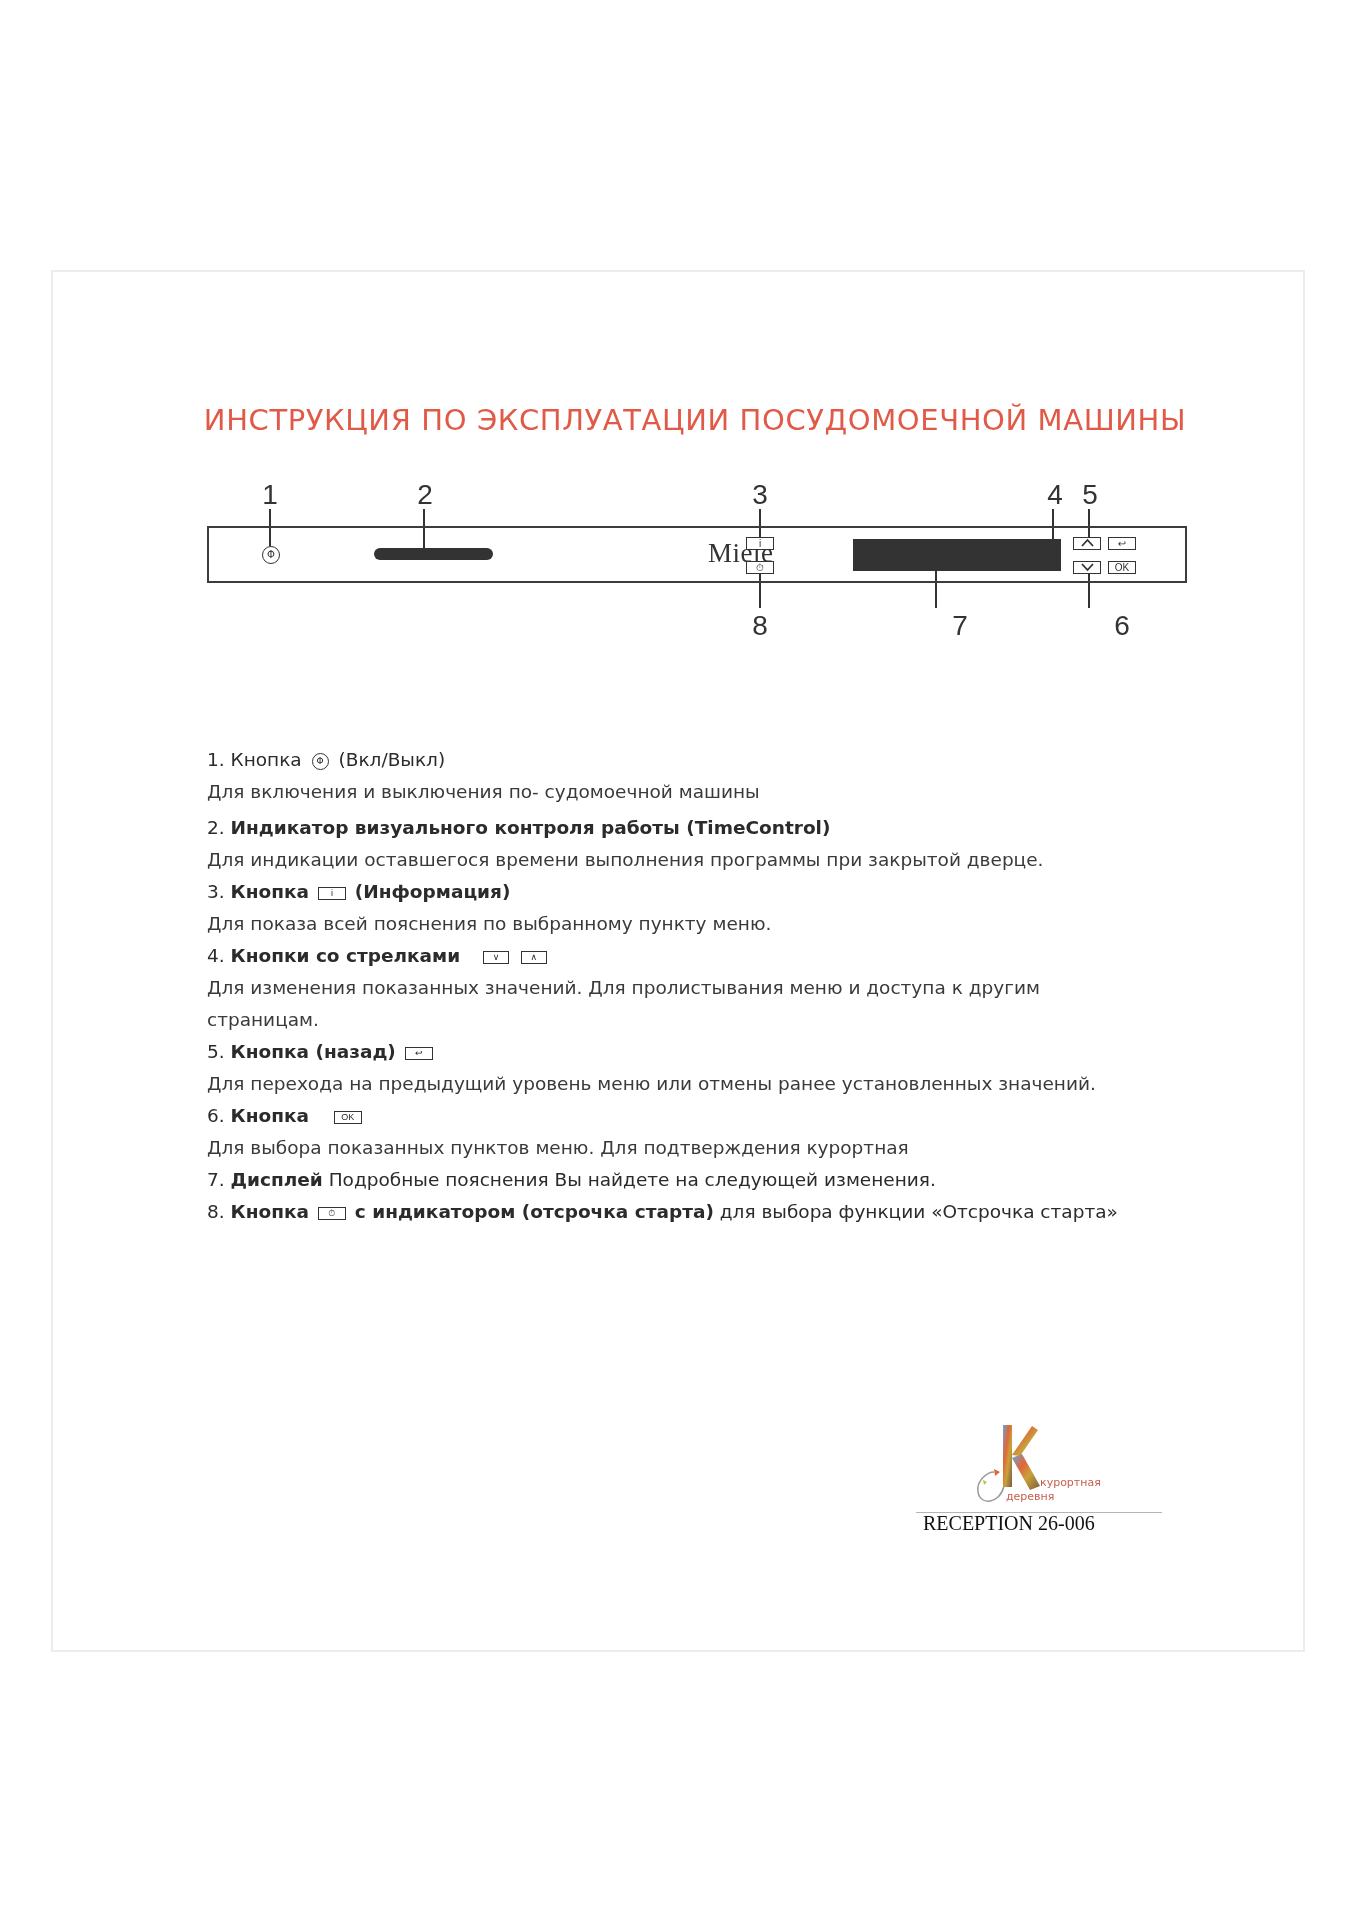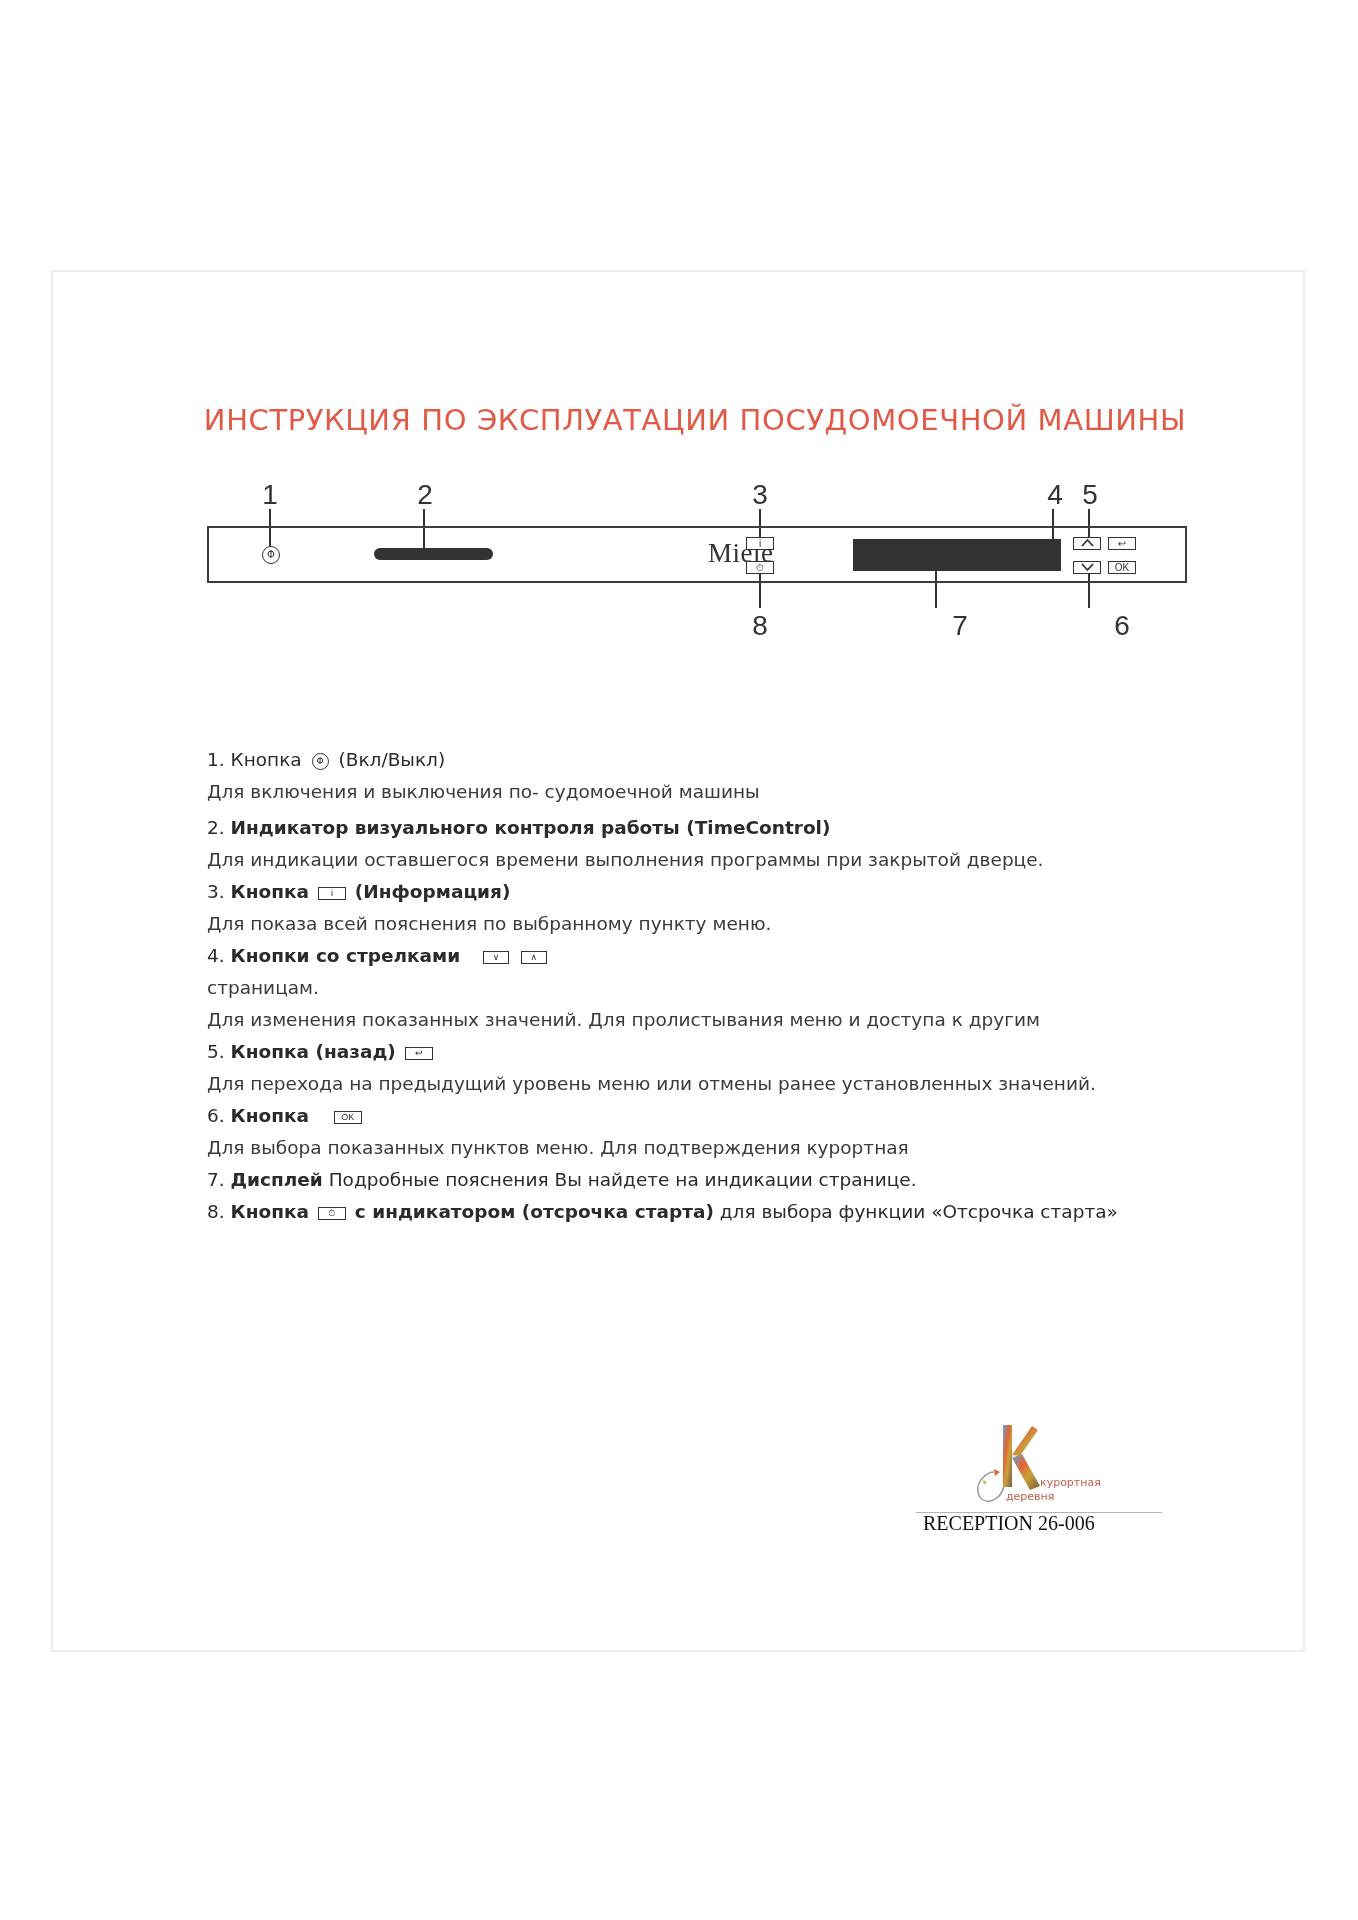--- a/index.html
+++ b/index.html
@@ -123,42 +123,42 @@
   </div>
   <div class="row" style="height:32px; line-height:32px;">Для показа всей пояснения по выбранному пункту меню.</div>
 
   <div class="row head" style="height:32px; line-height:32px;">
     <span>4.</span>
     <span class="b">Кнопки со стрелками</span>
     <span style="display:inline-block; width:8px;"></span>
     <span class="inl" style="width:26px;">∨</span>
     <span class="inl" style="width:26px;">∧</span>
   </div>
+  <div class="row" style="height:32px; line-height:32px;">Для изменения показанных значений. Для пролистывания меню и доступа к другим</div>
   <div class="row" style="height:32px; line-height:32px;">страницам.</div>
-  <div class="row" style="height:32px; line-height:32px;">Для изменения показанных значений. Для пролистывания меню и доступа к другим</div>
 
   <div class="row head" style="height:32px; line-height:32px;">
     <span>5.</span>
     <span class="b">Кнопка (назад)</span>
     <span class="inl" style="width:28px;">↩</span>
   </div>
   <div class="row" style="height:32px; line-height:32px;">Для перехода на предыдущий уровень меню или отмены ранее установленных значений.</div>
 
   <div class="row head" style="height:32px; line-height:32px;">
     <span>6.</span>
     <span class="b">Кнопка</span>
     <span style="display:inline-block; width:10px;"></span>
     <span class="inl" style="width:28px;">OK</span>
   </div>
   <div class="row" style="height:32px; line-height:32px;">Для выбора показанных пунктов меню. Для подтверждения курортная</div>
 
   <div class="row head" style="height:32px; line-height:32px;">
     <span>7.</span>
     <span class="b">Дисплей</span>
-    <span>Подробные пояснения Вы найдете на индикации странице.</span>
+    <span>Подробные пояснения Вы найдете на следующей изменения.</span>
   </div>
 
   <div class="row head" style="height:32px; line-height:32px;">
     <span>8.</span>
     <span class="b">Кнопка</span>
     <span class="inl" style="width:28px;">⏱</span>
     <span class="b">с индикатором (отсрочка старта)</span>
     <span>для выбора функции «Отсрочка старта»</span>
   </div>
 </div>

